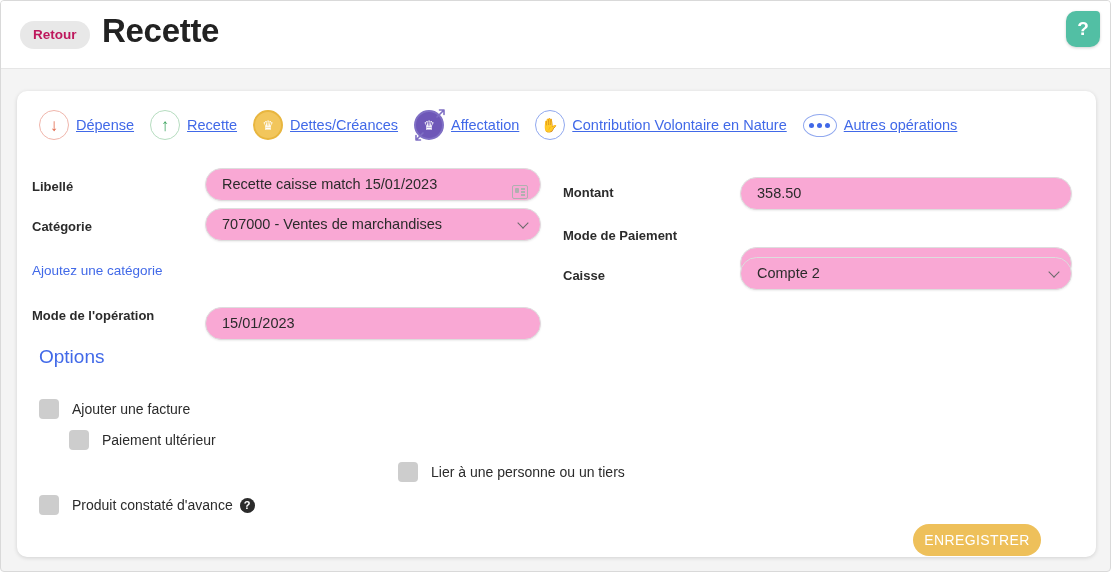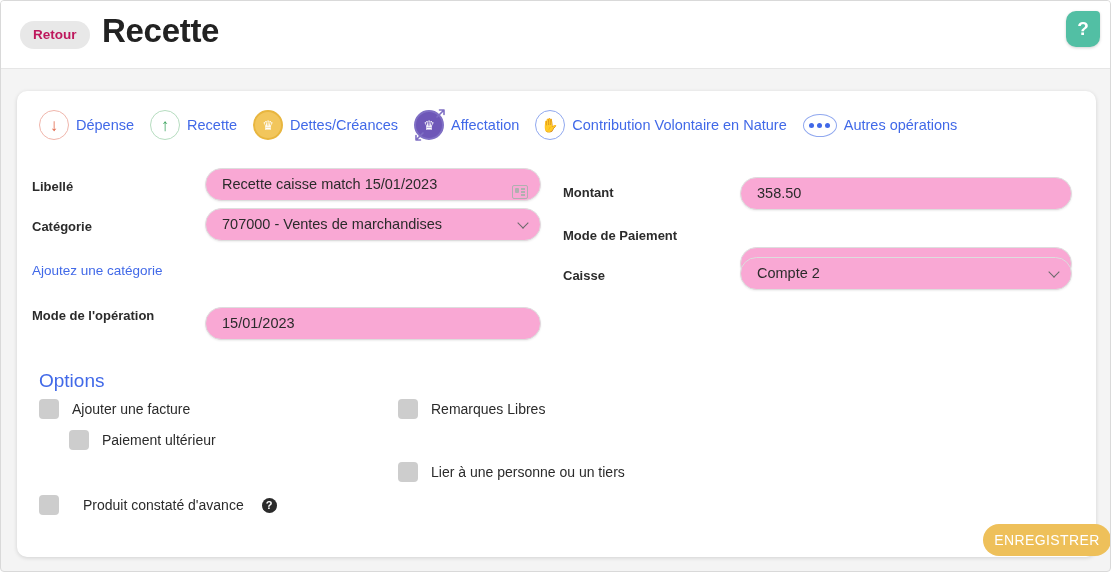--- a/index.html
+++ b/index.html
@@ -90,20 +90,21 @@
     display: flex;
     align-items: center;
     margin-right: 16px;
     cursor: pointer;
     white-space: nowrap;
   }
   .tab .tab-label {
     font-size: 14.5px;
     color: #4169e8;
     margin-left: 7px;
+    text-decoration: underline;
   }
   .tab-icon {
     position: relative;
     width: 30px; height: 30px;
     flex: 0 0 30px;
   }
   .circ {
     position: absolute;
     left: 0; top: 0;
     width: 30px; height: 30px;
@@ -267,21 +268,21 @@
     color: #ffffff;
     border-radius: 50%;
     font-size: 11px;
     font-weight: bold;
     cursor: pointer;
   }
 
   
   .save-btn {
     position: absolute;
-    left: 982px; top: 523px;
+    left: 912px; top: 523px;
     width: 128px; height: 32px;
     background: #eec05a;
     border: none;
     border-radius: 16px;
     color: #ffffff;
     font-family: "Liberation Sans", sans-serif;
     font-size: 14px;
     letter-spacing: 0.4px;
     cursor: pointer;
     text-align: center;
@@ -382,42 +383,38 @@
       <span>Espèces</span>
       <span class="chev"></span>
     </div>
 
     <div class="form-label" style="left:546px; top:177px;">Caisse</div>
     <div class="field select" style="left:723px; top:166px; width:332px;">
       <span>Compte 2</span>
       <span class="chev"></span>
     </div>
 
-    <div style="position:absolute; left:22px; top:255px; font-size:19px; color:#4169e8;margin-top:24px;">Options</div>
+    <div style="position:absolute; left:22px; top:255px; font-size:19px; color:#4169e8;">Options</div>
 
     <div class="opt" style="left:22px; top:308px;">
       <span class="cb"></span>
       <span class="opt-label">Ajouter une facture</span>
     </div>
 
     <div class="opt" style="left:22px; top:339px;padding-left:30px;">
       <span class="cb"></span>
       <span class="opt-label">Paiement ultérieur</span>
     </div>
 
-    <div class="opt" style="left:22px; top:404px;gap:11px;">
+    <div class="opt" style="left:22px; top:404px;">
       <span class="cb"></span>
       <span class="opt-label">Produit constaté d'avance</span>
       <span class="qmark">?</span>
     </div>
 
-    <div class="opt" style="left:381px; top:308px;">
-      <span class="cb"></span>
-      <span class="opt-label">Remarques Libres</span>
-    </div>
 
     <div class="opt" style="left:381px; top:371px;">
       <span class="cb"></span>
       <span class="opt-label">Lier à une personne ou un tiers</span>
     </div>
 
   </div>
 
   <button class="save-btn">ENREGISTRER</button>
 

